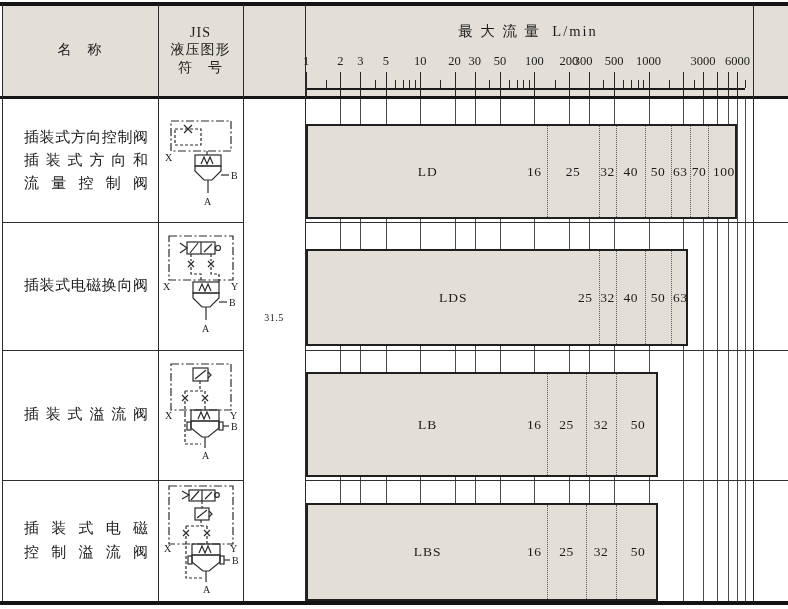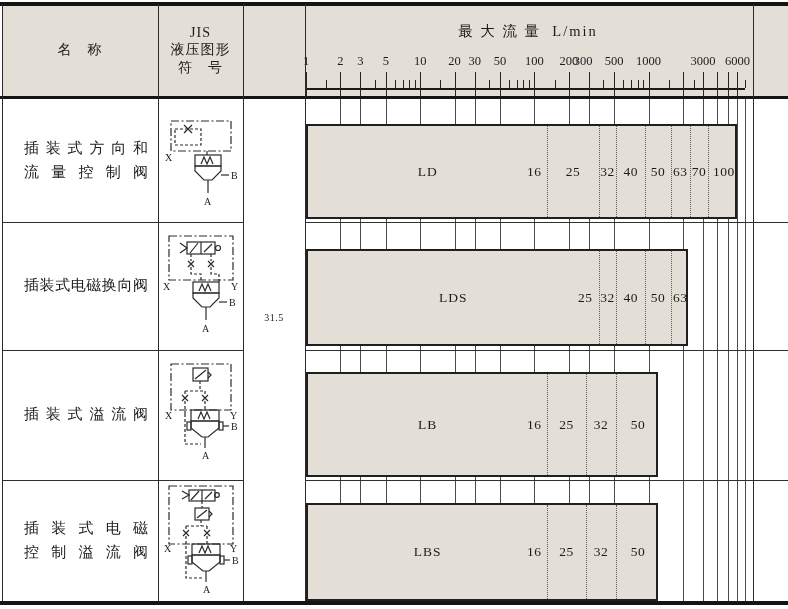--- a/index.html
+++ b/index.html
@@ -242,20 +242,21 @@
         <div class="barlabel" style="left: 238.564px; width: 40px; text-align: center;">25</div>
         <div class="dot" style="left: 308.222px;"></div>
         <div class="barlabel" style="left: 272.942px; width: 40px; text-align: center;">32</div>
         <div class="barlabel" style="left: 309.932px; width: 40px; text-align: center;">50</div>
         <div class="barlabel" style="left: 79.7336px; width: 80px; text-align: center; letter-spacing: 1px;">LBS</div>
       </div>
     </div>
 
   <div class="name-cell" style="left:24px;top:99px;width:134px;height:123px;">
     <div class="name-block">
+      <div>插装式方向控制阀</div>
       <div>插装式方向和</div>
       <div>流量控制阀</div>
     </div>
   </div>
   <div class="name-cell" style="left:24px;top:222px;width:134px;height:128px;">
     <div class="name-block">
       <div>插装式电磁换向阀</div>
     </div>
   </div>
   <div class="name-cell" style="left:24px;top:350px;width:134px;height:130px;">

